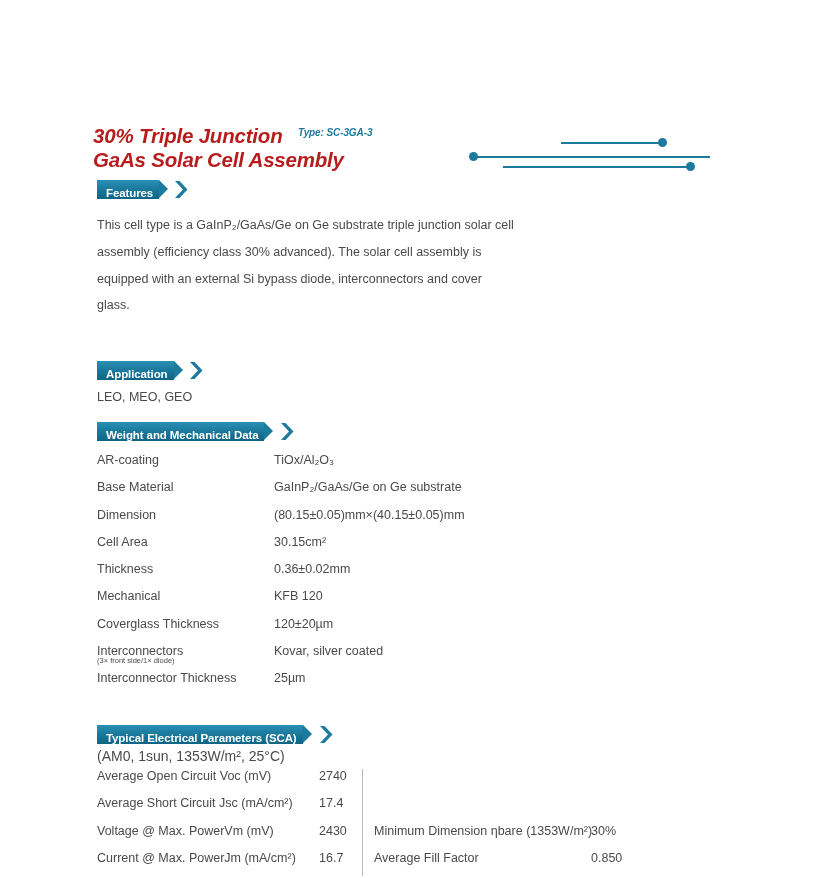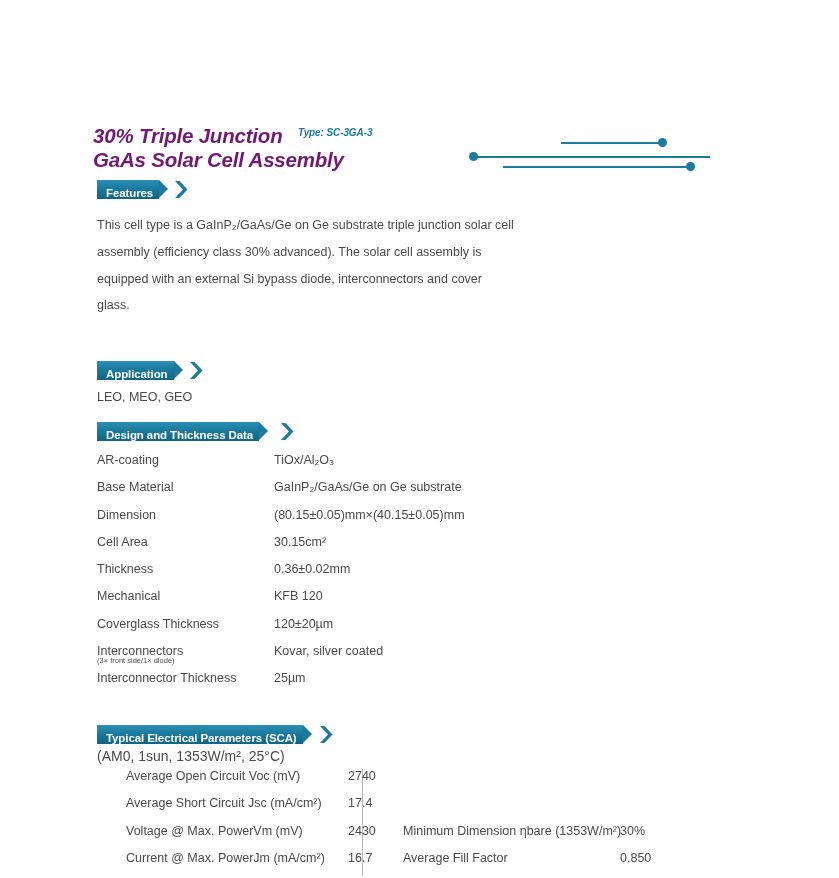--- a/index.html
+++ b/index.html
@@ -35,21 +35,21 @@
   .title-block {
     position: absolute;
     left: 0;
     top: 0;
     width: 300px;
   }
   .title-line {
     font-size: 20.5px;
     font-weight: bold;
     font-style: italic;
-    color: #701a75;
+    color: #b91c1c;
     letter-spacing: -0.2px;
     line-height: 24px;
     white-space: nowrap;
   }
   .type-label {
     position: absolute;
     left: 205px;
     top: 3px;
     font-size: 10px;
     font-weight: bold;
@@ -191,21 +191,20 @@
     position: absolute;
     left: 97px;
     top: 769px;
     width: 560px;
     font-size: 12.5px;
     color: #4a4a4a;
   }
   .elec-row {
     position: relative;
     height: 27.3px;
-    margin-left: 29px;
   }
   .elec-label {
     position: absolute;
     left: 0;
     top: 0;
     white-space: nowrap;
   }
   .elec-value {
     position: absolute;
     left: 222px;
@@ -276,21 +275,21 @@
       <svg width="18" height="19" viewBox="0 0 18 19">
         <path d="M1,1 L9,9.5 L1,18 L5.5,18 L13.5,9.5 L5.5,1 Z" fill="#1b7a9e"></path>
       </svg>
     </div>
   </div>
 
   <div class="app-text">LEO, MEO, GEO</div>
 
   <div class="banner" style="left:97px; top:422px;">
     <div class="banner-body">
-      <span class="banner-label">Design and Thickness Data</span>
+      <span class="banner-label">Weight and Mechanical Data</span>
     </div>
     <div class="banner-chevron" style="left:183px;">
       <svg width="18" height="19" viewBox="0 0 18 19">
         <path d="M1,1 L9,9.5 L1,18 L5.5,18 L13.5,9.5 L5.5,1 Z" fill="#1b7a9e"></path>
       </svg>
     </div>
   </div>
 
   <div class="spec-table" id="spec-table">
       <div class="spec-row">

